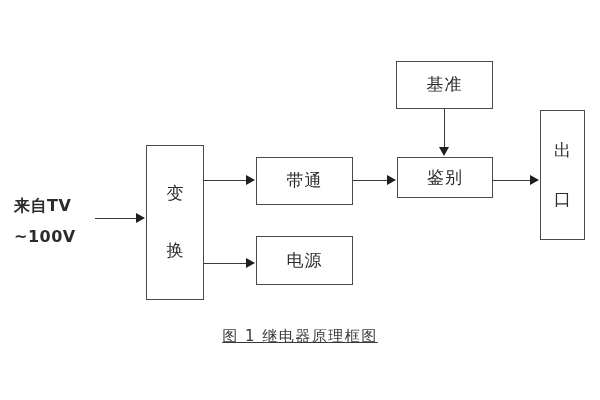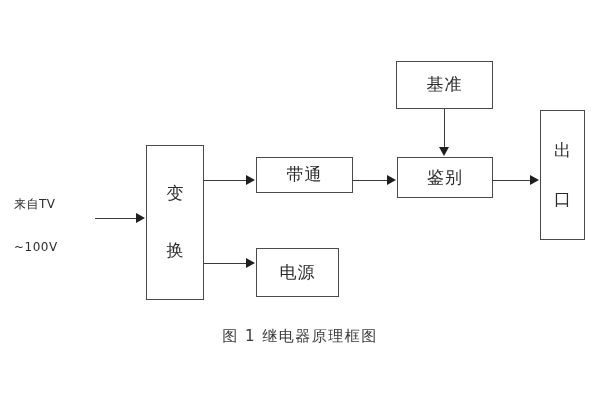--- a/index.html
+++ b/index.html
@@ -36,22 +36,22 @@
   .box.vertical {
     flex-direction: column;
     justify-content: space-evenly;
     letter-spacing: 0;
   }
   .box.vertical .ch {
     display: block;
   }
   
   #box-convert   { left: 146px; top: 145px;  width: 58px;  height: 155px; }
-  #box-bandpass  { left: 256px; top: 157px;  width: 97px;  height: 36px;  }
-  #box-power     { left: 256px; top: 248px;  width: 83px;  height: 49px;  }
+  #box-bandpass  { left: 256px; top: 157px;  width: 97px;  height: 48px;  }
+  #box-power     { left: 256px; top: 236px;  width: 97px;  height: 49px;  }
   #box-reference { left: 396px; top: 61px;   width: 97px;  height: 48px;  }
   #box-discrim   { left: 397px; top: 157px;  width: 96px;  height: 41px;  }
   #box-output    { left: 540px; top: 110px;  width: 45px;  height: 130px; }
 
   #box-output .ch { font-size: 17px; }
   #box-convert .ch { font-size: 17px; }
 
   
   .conn {
     position: absolute;
@@ -105,37 +105,39 @@
   #conn-d2o-line  { left: 493px; top: 180px; width: 38px; }
   #conn-d2o-arrow { left: 530px; top: 175px; }
 
   
   #input-label {
     position: absolute;
     left: 14px;
     top: 198px;
     width: 84px;
     color: #2b2b2b;
-    font-size: 12px;
+    font-size: 16px;
     line-height: 1.0;
     text-align: left;
+    font-weight: bold;
   }
   #input-label .line1 { display: block; letter-spacing: 0.5px; }
-  #input-label .line2 { display: block; margin-top: 31px; letter-spacing: 0.5px; }
+  #input-label .line2 { display: block; margin-top: 15px; letter-spacing: 0.5px; }
 
   
   #figure-caption {
     position: absolute;
     left: 0;
     top: 327px;
     width: 600px;
     text-align: center;
     color: #3a3a3a;
     font-size: 15px;
     letter-spacing: 1.5px;
+    text-decoration: underline;
   }
 </style>
 </head>
 <body>
 
 <div id="diagram-root">
 
   <div id="input-label">
     <span class="line1">来自TV</span>
     <span class="line2">~100V</span>

